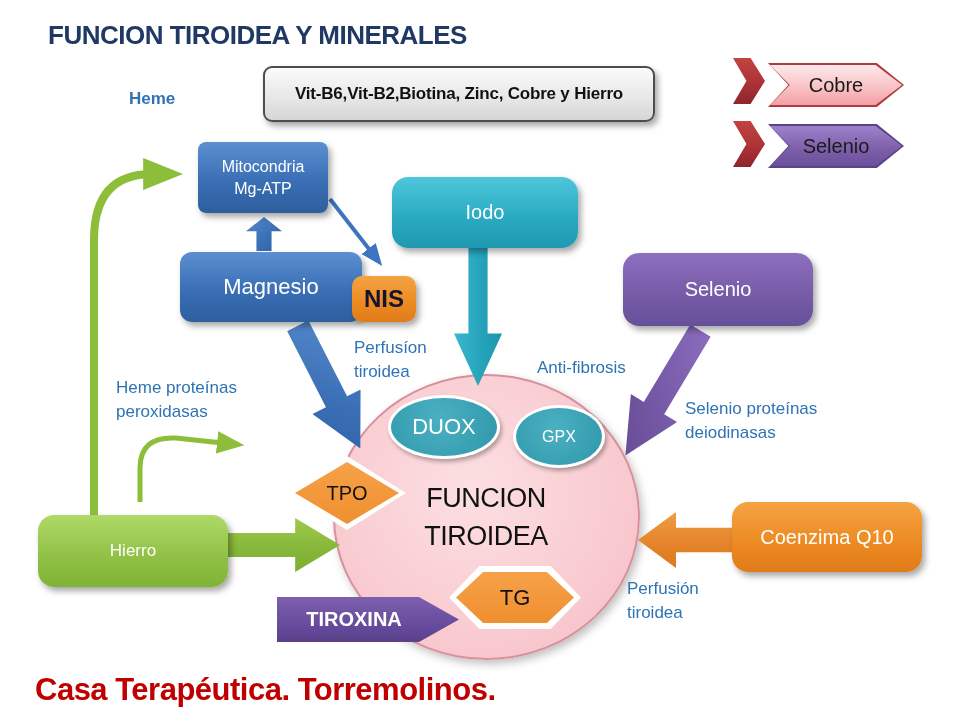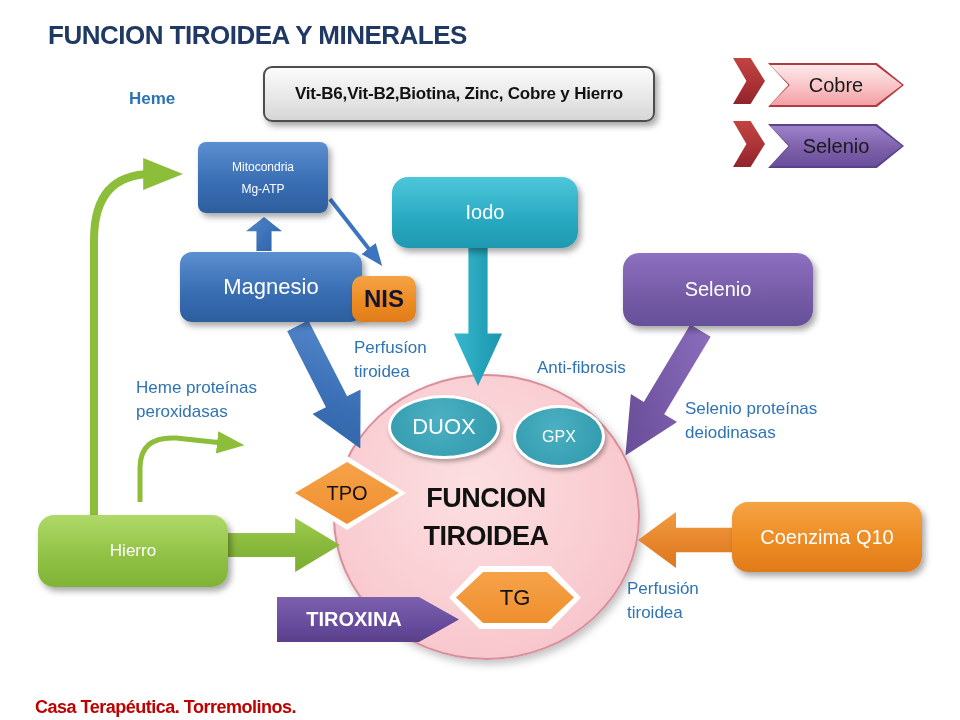--- a/index.html
+++ b/index.html
@@ -3,21 +3,21 @@
 <meta charset="utf-8">
 <style>
   html,body{margin:0;padding:0;background:#fff;}
   #slide{
     position:relative;width:960px;height:720px;background:#ffffff;overflow:hidden;
     font-family:"Liberation Sans", sans-serif;
   }
   .abs{position:absolute;}
   
   .title{font-size:26px;font-weight:bold;color:#1F3864;letter-spacing:-0.5px;}
-  .footer{font-size:18px;font-weight:bold;color:#C00000;letter-spacing:-0.5px;margin-top:25px;}
+  .footer{font-size:31px;font-weight:bold;color:#C00000;letter-spacing:-0.5px;}
   .blue-note{font-size:17px;color:#2E74B5;line-height:24px;z-index:6;}
   .heme{font-size:17px;font-weight:bold;color:#2E74B5;}
   
   .rbox{border-radius:12px;display:flex;align-items:center;justify-content:center;
         color:#fff;box-shadow:3px 4px 6px rgba(0,0,0,0.35);z-index:4;text-align:center;}
   .bluebox{background:linear-gradient(180deg,#5B8FD0 0%,#3A6FB5 55%,#2D5E9E 100%);}
   .tealbox{background:linear-gradient(180deg,#4EC6DA 0%,#28A9C1 60%,#1F99B1 100%);}
   .purplebox{background:linear-gradient(180deg,#8D70C0 0%,#755AA6 60%,#67509A 100%);}
   .greenbox{background:linear-gradient(180deg,#AFD968 0%,#8FC044 60%,#7FB335 100%);}
   .orangebox{background:linear-gradient(180deg,#F5A344 0%,#EC8A21 60%,#E07B1A 100%);}
@@ -45,21 +45,21 @@
   .chev-red{clip-path:polygon(0 0,55% 0,100% 50%,55% 100%,0 100%,42% 50%);
             background:linear-gradient(180deg,#C24440 0%,#A93136 60%,#8F242C 100%);
             z-index:4;filter:drop-shadow(2px 2px 2px rgba(0,0,0,0.3));}
   
   .big-circle{border-radius:50%;z-index:1;
     background:radial-gradient(circle at 45% 40%,#FCDFE1 0%,#F9CDD2 55%,#F5BDC4 100%);
     border:2px solid #D98F9B;box-shadow:3px 4px 8px rgba(0,0,0,0.25);}
   .ellipse{border-radius:50%;background:radial-gradient(circle at 45% 35%,#4AB0C2,#2F97AA);
            border:3px solid #fff;display:flex;align-items:center;justify-content:center;
            color:#fff;z-index:5;box-shadow:2px 3px 4px rgba(0,0,0,0.3);}
-  .center-label{z-index:5;text-align:center;font-weight:bold;color:#111;
+  .center-label{z-index:5;text-align:center;font-weight:normal;color:#111;
                 font-size:27px;line-height:38px;letter-spacing:-0.5px;}
   .diamond-outer{clip-path:polygon(50% 0,100% 50%,50% 100%,0 50%);background:#fff;
                  z-index:5;filter:drop-shadow(2px 3px 3px rgba(0,0,0,0.3));}
   .diamond-inner{position:absolute;left:7px;top:6px;right:7px;bottom:6px;
                  clip-path:polygon(50% 0,100% 50%,50% 100%,0 50%);
                  background:linear-gradient(180deg,#F6A249 0%,#EF8F2F 100%);
                  display:flex;align-items:center;justify-content:center;
                  font-size:20px;color:#111;}
   .hex-outer{clip-path:polygon(23% 0,77% 0,100% 50%,77% 100%,23% 100%,0 50%);background:#fff;
              z-index:5;filter:drop-shadow(2px 3px 3px rgba(0,0,0,0.3));}
@@ -117,21 +117,21 @@
       </marker>
       <marker id="mBlue" markerWidth="6" markerHeight="6" refX="3" refY="2.25" orient="auto">
         <path d="M0,0 L5.5,2.25 L0,4.5 Z" fill="#3C74C0"></path>
       </marker>
     </defs>
     <path d="M 94 516 L 94 240 Q 94 174 152 174 L 164 174" fill="none" stroke="#8CBE3A" stroke-width="8" marker-end="url(#mGreenBig)"></path>
     <path d="M 140 502 L 140 468 Q 140 436 176 438 L 232 444" fill="none" stroke="#8CBE3A" stroke-width="5" marker-end="url(#mGreen)"></path>
     <path d="M 330 199 L 376 258" fill="none" stroke="#3C74C0" stroke-width="4" marker-end="url(#mBlue)"></path>
   </svg>
 
-  <div class="abs rbox bluebox" style="left:198px;top:142px;width:130px;height:71px;border-radius:8px;font-size:12px;line-height:22px;">
+  <div class="abs rbox bluebox" style="left:198px;top:142px;width:130px;height:71px;border-radius:8px;font-size:16px;line-height:22px;">
     <div>
       <div>Mitocondria</div>
       <div>Mg-ATP</div>
     </div>
   </div>
 
   <div class="abs rbox bluebox" style="left:180px;top:252px;width:182px;height:70px;font-size:22px;">
     <span>Magnesio</span>
   </div>
 
@@ -177,21 +177,21 @@
 
   <div class="abs pent-arrow" style="left:277px;top:597px;width:154px;height:45px;font-weight:bold;">
     <span>TIROXINA</span>
   </div>
 
   <div class="abs blue-note" style="left:354px;top:336px;">
     <div>Perfusíon</div>
     <div>tiroidea</div>
   </div>
   <div class="abs blue-note" style="left:537px;top:356px;">Anti-fibrosis</div>
-  <div class="abs blue-note" style="left:136px;top:376px;">
+  <div class="abs blue-note" style="left:116px;top:376px;">
     <div>Heme proteínas</div>
     <div>peroxidasas</div>
   </div>
   <div class="abs blue-note" style="left:685px;top:397px;">
     <div>Selenio proteínas</div>
     <div>deiodinasas</div>
   </div>
   <div class="abs blue-note" style="left:627px;top:577px;">
     <div>Perfusión</div>
     <div>tiroidea</div>

